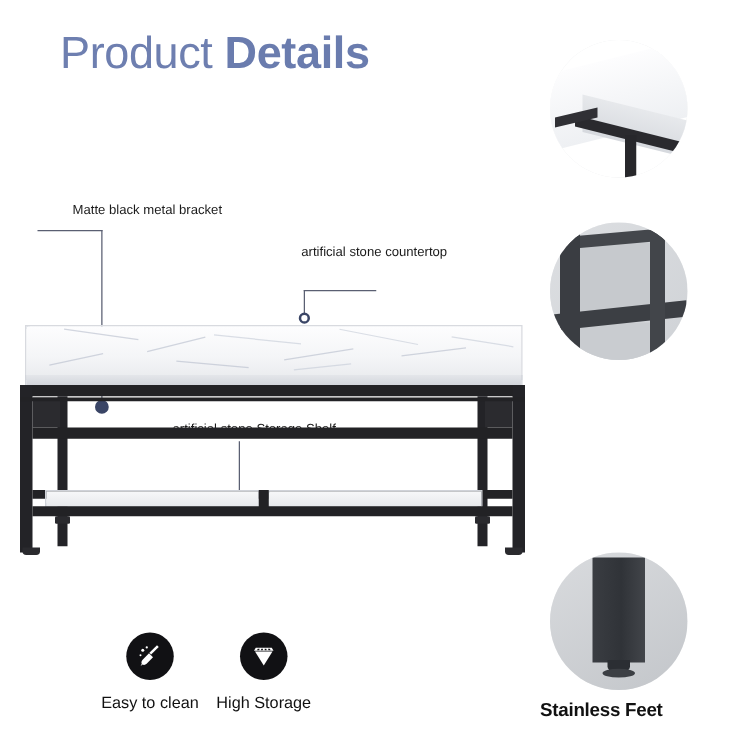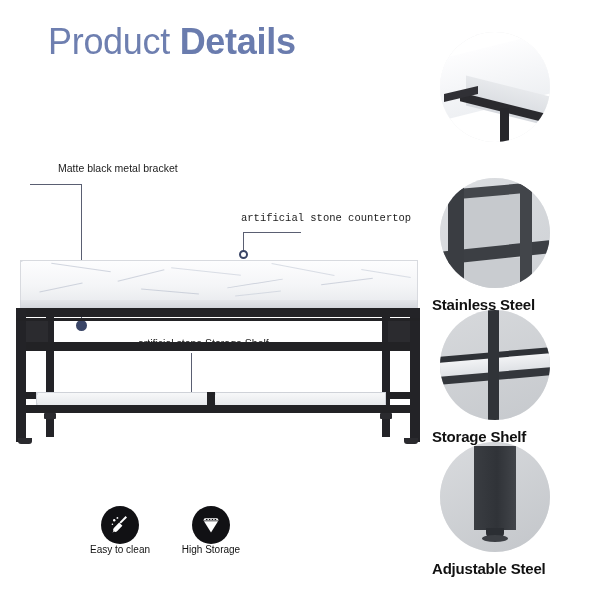--- a/index.html
+++ b/index.html
@@ -134,36 +134,36 @@
   .t4-leg{position:absolute;left:34px;top:4px;width:42px;height:84px;background:linear-gradient(90deg,#3a3d42,#303338 55%,#42454a);}
   .t4-foot{position:absolute;left:46px;top:86px;width:18px;height:9px;background:#2b2e33;border-radius:0 0 4px 4px;}
   .t4-pad{position:absolute;left:42px;top:93px;width:26px;height:7px;background:#3c3f44;border-radius:50%;}
 
   
   .feature{position:absolute;text-align:center;width:110px;}
   .fcircle{
     width:38px;height:38px;border-radius:50%;background:#111114;
     margin:0 auto;position:relative;
   }
-  .flabel{margin-top:0;font-size:10px;color:#111;white-space:nowrap;}
+  .flabel{margin-top:10px;font-size:13px;color:#111;white-space:nowrap;}
   .fcircle svg{position:absolute;left:50%;top:50%;transform:translate(-50%,-50%);}
 </style>
 </head>
 <body>
 
 <div class="page">
 
   <div class="title"><span class="light">Product </span><span class="bold">Details</span></div>
 
   <div class="callout-label" style="left:28px;top:162px;padding-left:30px;">Matte black metal bracket</div>
   <div class="lead-line" style="left:30px;top:184px;width:52px;height:1px;"></div>
   <div class="lead-line" style="left:81px;top:184px;width:1px;height:141px;"></div>
   <div class="lead-dot filled" style="left:76px;top:320px;width:11px;height:11px;background:#3a4566;border-color:#3a4566;"></div>
 
-  <div class="callout-label" style="left:241px;top:212px;font-family:Liberation Mono, monospace;">artificial stone countertop</div>
+  <div class="callout-label" style="left:241px;top:196px;">artificial stone countertop</div>
   <div class="lead-line" style="left:243px;top:232px;width:58px;height:1px;"></div>
   <div class="lead-line" style="left:243px;top:232px;width:1px;height:22px;"></div>
   <div class="lead-dot" style="left:239px;top:250px;width:9px;height:9px;"></div>
 
   <div class="callout-label" style="left:138px;top:337px;">artificial stone Storage Shelf</div>
   <div class="lead-line" style="left:191px;top:353px;width:1px;height:43px;"></div>
   <div class="lead-dot" style="left:187px;top:394px;width:9px;height:9px;"></div>
 
   <div id="product">
 
@@ -221,42 +221,31 @@
   <div class="thumb-block" style="top:178px;">
     <div class="thumb">
       <div class="t2-bg"></div>
       <div class="t2-panel"></div>
       <div class="t2-panel2"></div>
       <div class="t2-top"></div>
       <div class="t2-h"></div>
       <div class="t2-v"></div>
       <div class="t2-v2"></div>
     </div>
-    <div class="thumb-cap">Stainless Steel</div>
-  </div>
-
-  <div class="thumb-block" style="top:310px;">
-    <div class="thumb">
-      <div class="t3-bg"></div>
-      <div class="t3-bar"></div>
-      <div class="t3-slab"></div>
-      <div class="t3-bar2"></div>
-      <div class="t3-leg"></div>
-    </div>
-    <div class="thumb-cap">Storage Shelf</div>
-  </div>
+  </div>
+
 
   <div class="thumb-block" style="top:442px;">
     <div class="thumb">
       <div class="t4-bg"></div>
       <div class="t4-leg"></div>
       <div class="t4-foot"></div>
       <div class="t4-pad"></div>
     </div>
-    <div class="thumb-cap">Adjustable Steel</div>
+    <div class="thumb-cap">Stainless Feet</div>
   </div>
 
   <div class="feature" style="left:65px;top:506px;">
     <div class="fcircle">
       <svg width="24" height="24" viewBox="0 0 24 24" fill="#ffffff">
         <path d="M17.6 3.1l1.4 1.4-6.1 6.1-1.4-1.4z"></path>
         <path d="M11.2 9.6l3.2 3.2-5.1 5.2c-.9.9-2.3 1.2-3.2.6l-1.6 1.1.9-1.8c-.5-.9-.2-2.2.7-3.1z"></path>
         <circle cx="6.2" cy="7.2" r="1.2"></circle>
         <circle cx="9.4" cy="4.9" r=".9"></circle>
         <circle cx="4.4" cy="11.2" r=".8"></circle>

